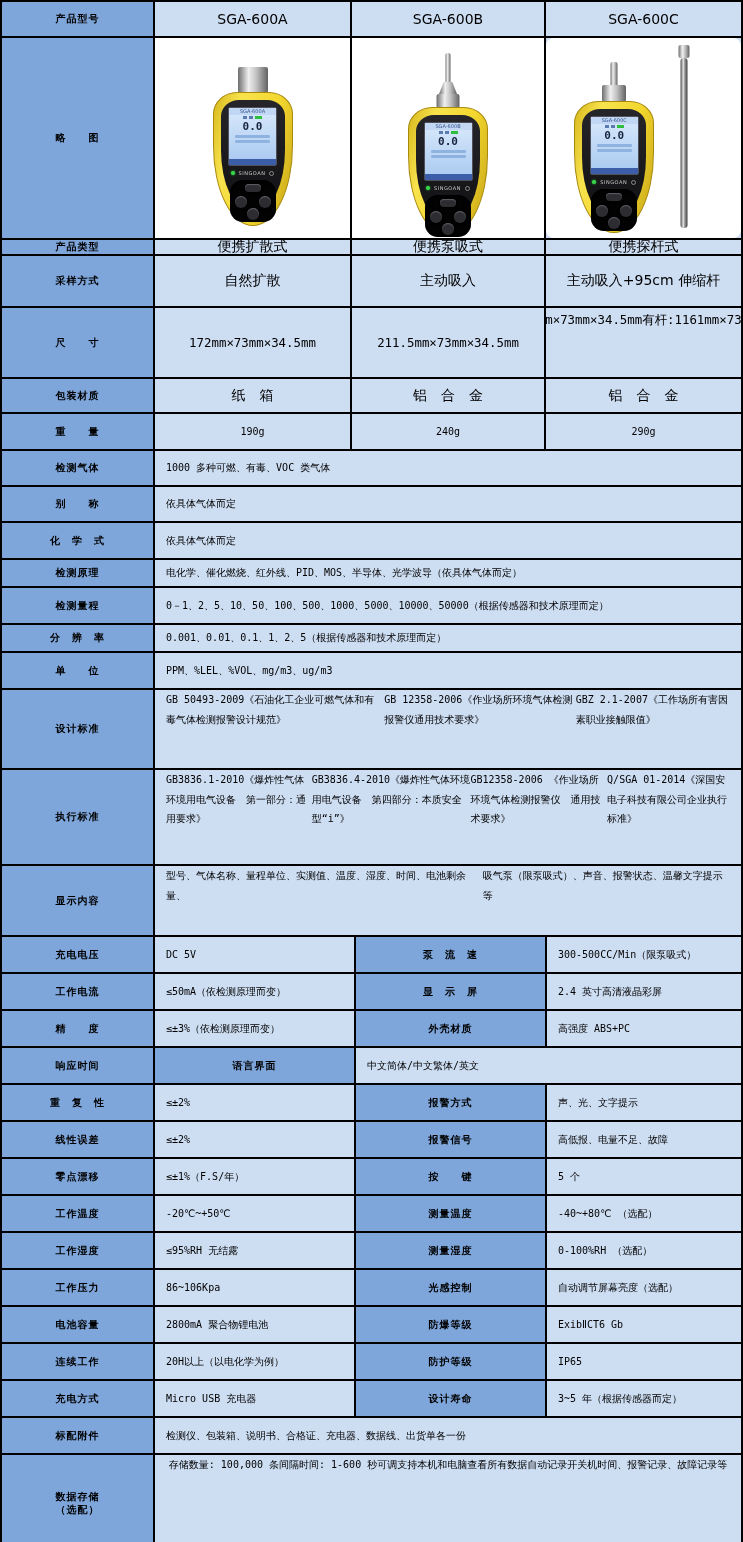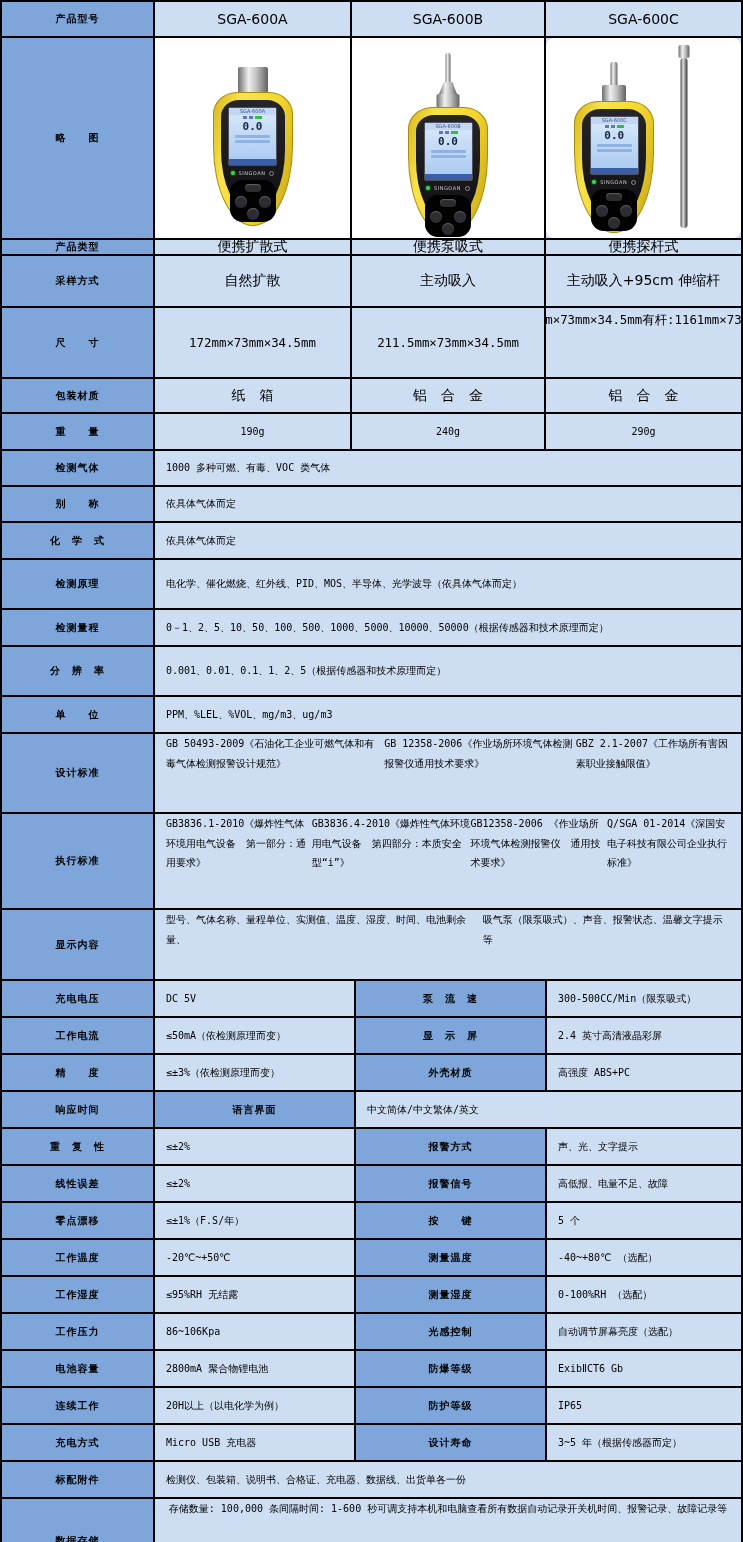--- a/index.html
+++ b/index.html
@@ -17,21 +17,21 @@
   .center { justify-content:center; padding:0 4px; text-align:center; }
   .plain { font-family:"DejaVu Sans",sans-serif; font-size:14px; }
   .col { flex-direction:row; align-items:flex-start; justify-content:center; }
   .col span { display:block; }
   .lines span { line-height:1.95; }
   .small { font-size:10px; white-space:nowrap; }
   .sz { font-size:12.4px; white-space:nowrap; }
   .sz3 span { line-height:1.9; }
   
   .h36{height:36px}.h33{height:16px}.h40{height:52px}.h55{height:71px}.h35{height:35px}
-  .h37{height:37px}.h38{height:50px}.h80{height:80px}.h96{height:96px}
+  .h37{height:37px}.h38{height:28px}.h80{height:80px}.h96{height:96px}
   .h202{height:202px}.h96f{height:96px}
   
   .img-cell { background:#ffffff; position:relative; padding:0; display:block; }
   .device { position:absolute; inset:0; }
   .abs { position:absolute; }
   .metal { background:linear-gradient(90deg,#6d6d6d,#efefef 35%,#c4c4c4 60%,#626262); }
   .cap-a { left:50%; transform:translateX(-50%); top:29px; width:30px; height:26px; border-radius:2px; }
   .rod-b { left:50%; transform:translateX(-50%); top:15px; width:5px; height:29px; border-radius:2px 2px 0 0; }
   .cone-b { left:50%; transform:translateX(-50%); top:44px; width:18px; height:12px; clip-path:polygon(26% 0,74% 0,100% 100%,0 100%); }
   .cyl-b { left:50%; transform:translateX(-50%); top:56px; width:23px; height:14px; border-radius:2px; }

